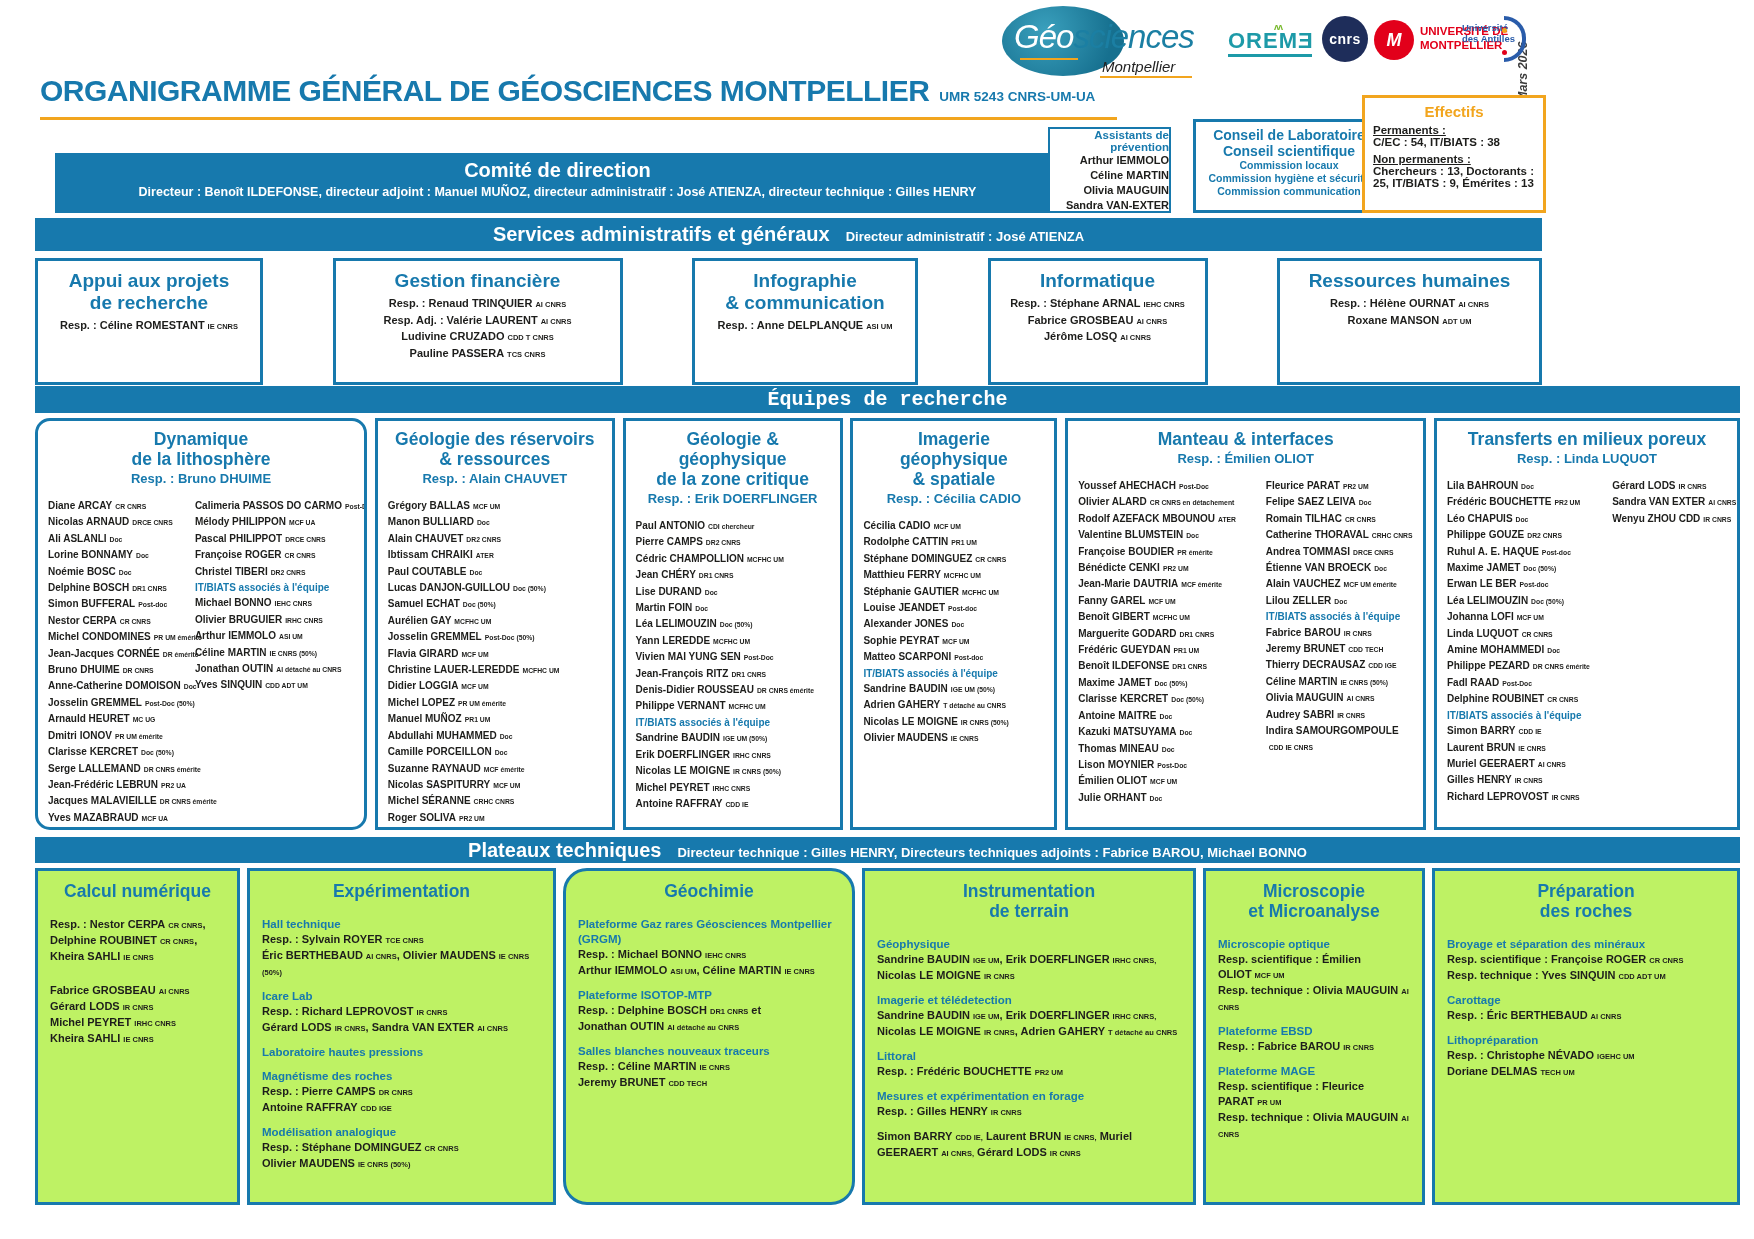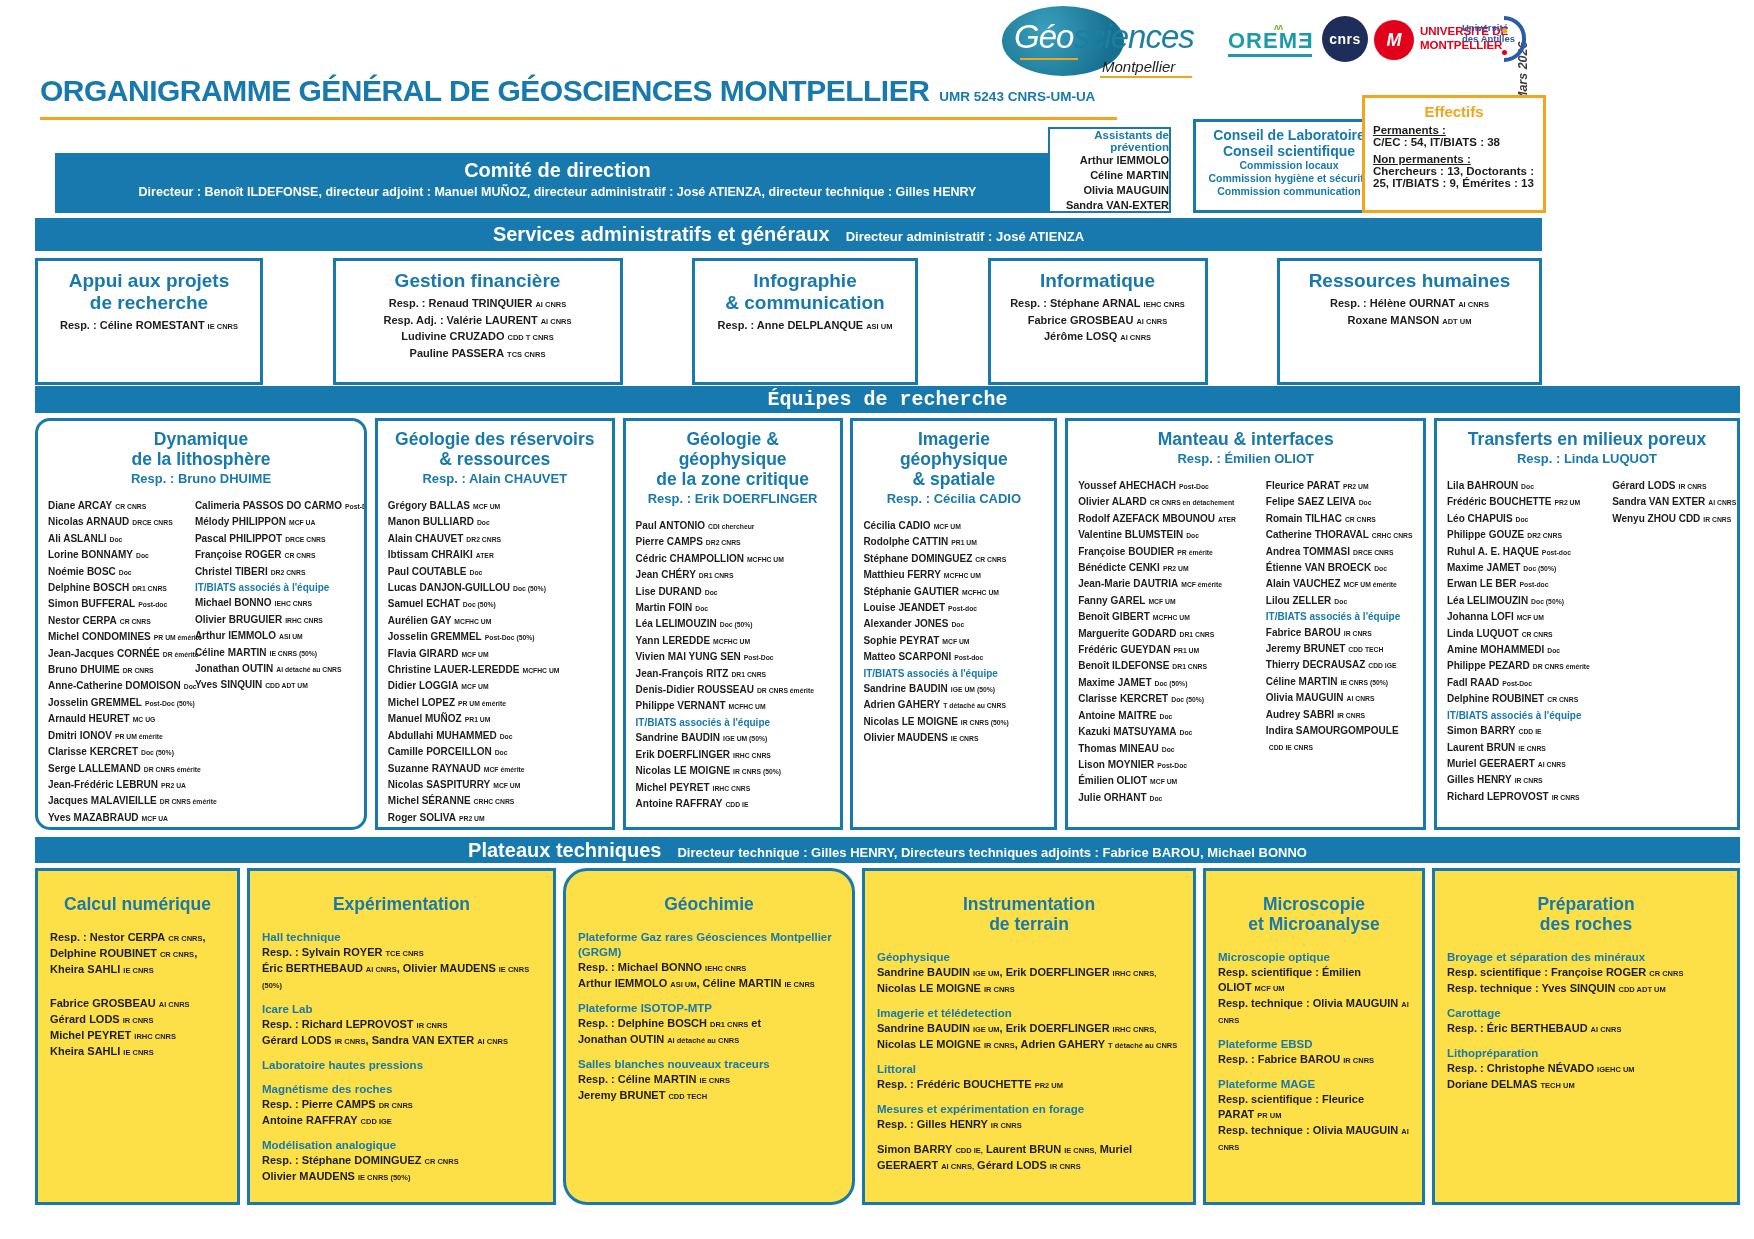--- a/index.html
+++ b/index.html
@@ -101,21 +101,21 @@
   .team-cols{display:flex;margin-top:12px;}
   .team-col{flex-shrink:0;}
   .member{font-size:10px;font-weight:bold;line-height:15.4px;white-space:nowrap;color:var(--ink);}
   .member .seg-s{margin-left:3px;}
   .seg-b{font-weight:bold;color:var(--ink);}
   .seg-s{font-size:6.8px;font-weight:bold;color:var(--ink);}
   .sub-header{color:var(--blue);font-weight:bold;font-size:10px;line-height:15.4px;white-space:nowrap;}
   
   .plateaux-row{position:absolute;left:35px;top:868px;width:1705px;height:337px;
     display:flex;justify-content:space-between;}
-  .plat-box{border:3px solid var(--blue);padding:23px 12px;background:#fde047;overflow:hidden;}
+  .plat-box{border:3px solid var(--blue);padding:10px 12px;background:#bef264;overflow:hidden;}
   .plat-box:nth-child(1){width:205px;}
   .plat-box:nth-child(2){width:309px;}
   .plat-box:nth-child(3){width:292px;border-radius:24px;}
   .plat-box:nth-child(4){width:334px;}
   .plat-box:nth-child(5){width:222px;}
   .plat-box:nth-child(6){width:308px;}
   .plat-title{text-align:center;color:var(--blue);font-weight:bold;font-size:17.5px;line-height:20px;
     white-space:pre-line;margin-bottom:16px;}
   .plat-box .sub-header{font-size:11.5px;line-height:15px;white-space:normal;}
   .rich-line{font-size:11px;font-weight:bold;line-height:15px;}

